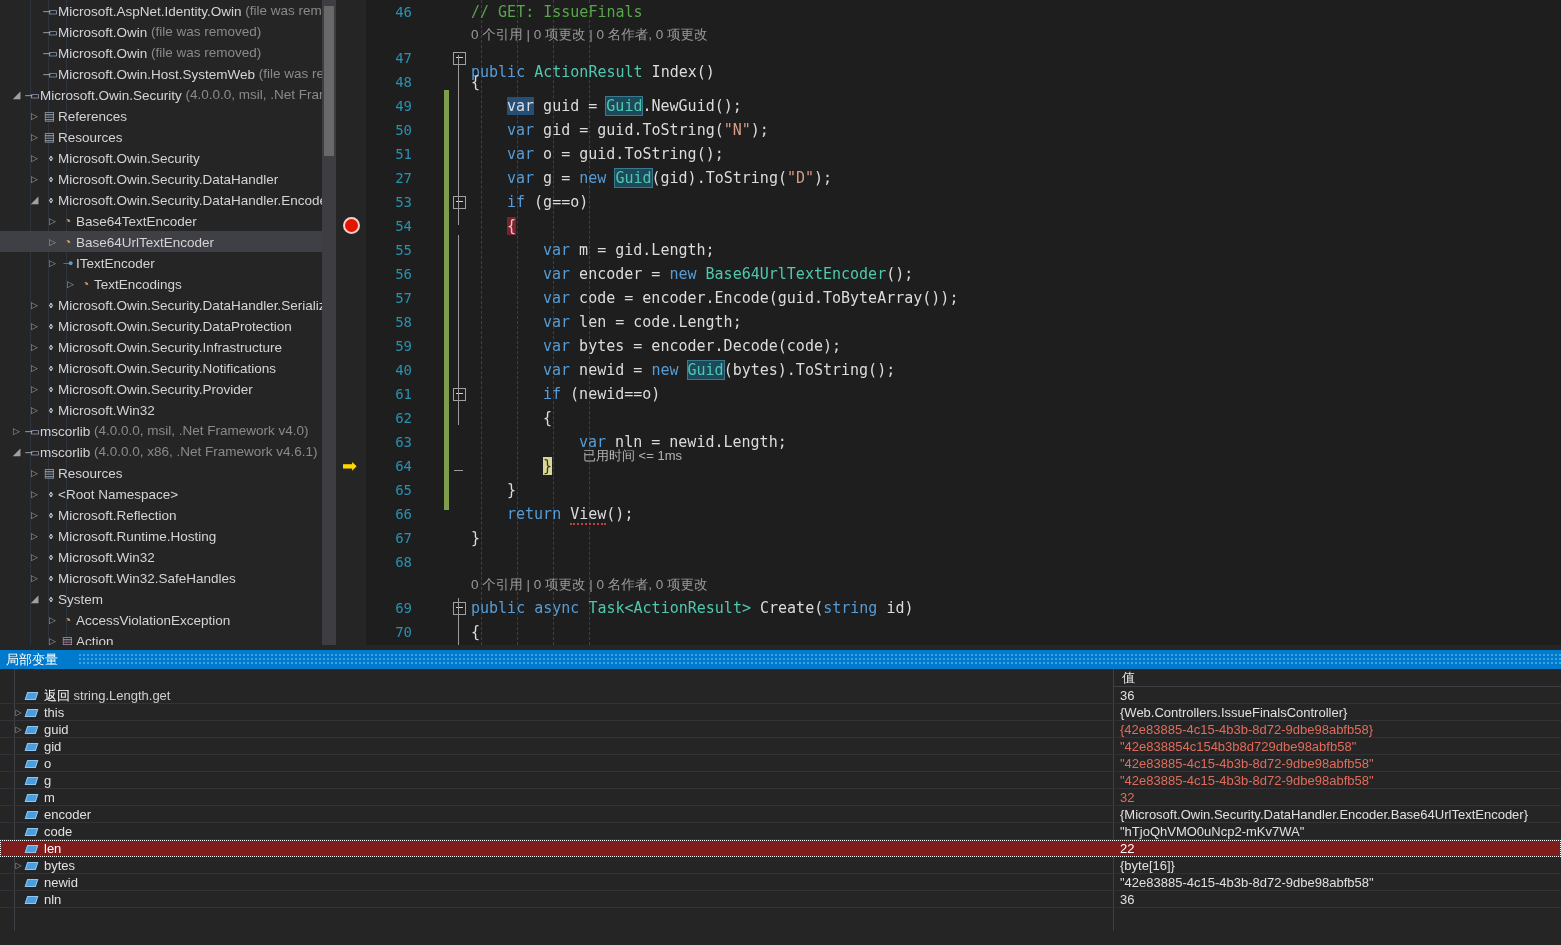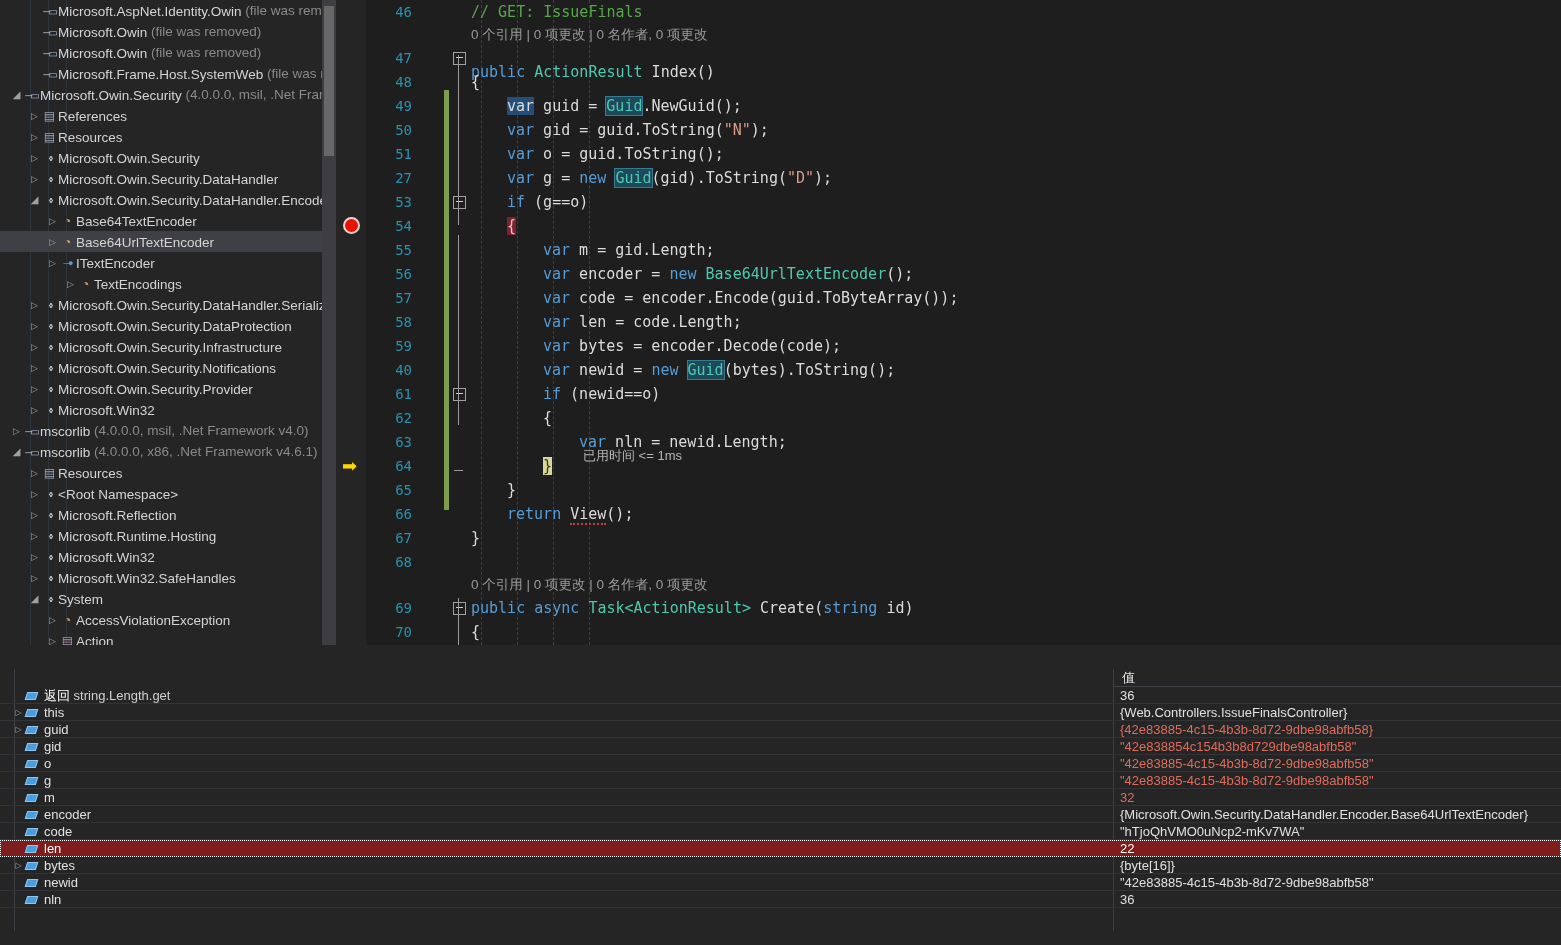--- a/index.html
+++ b/index.html
@@ -176,21 +176,21 @@
   <div id="tree-panel">
     <div class="tree-guides">
       <i style="left:30px"></i>
         <i style="left:48px"></i>
         <i style="left:66px"></i>
     </div>
     <div id="tree-rows">
         <div class="tree-row" style="top: 0px; position: absolute; left: 0px; right: 0px;"><span style="display: inline-block; width: 24px;"></span><span class="tw none"></span><span class="ico asm"></span><span class="tlabel">Microsoft.AspNet.Identity.Owin</span><span class="tdim"> (file was removed</span></div>
         <div class="tree-row" style="top: 21px; position: absolute; left: 0px; right: 0px;"><span style="display: inline-block; width: 24px;"></span><span class="tw none"></span><span class="ico asm"></span><span class="tlabel">Microsoft.Owin</span><span class="tdim"> (file was removed)</span></div>
         <div class="tree-row" style="top: 42px; position: absolute; left: 0px; right: 0px;"><span style="display: inline-block; width: 24px;"></span><span class="tw none"></span><span class="ico asm"></span><span class="tlabel">Microsoft.Owin</span><span class="tdim"> (file was removed)</span></div>
-        <div class="tree-row" style="top: 63px; position: absolute; left: 0px; right: 0px;"><span style="display: inline-block; width: 24px;"></span><span class="tw none"></span><span class="ico asm"></span><span class="tlabel">Microsoft.Frame.Host.SystemWeb</span><span class="tdim"> (file was remove</span></div>
+        <div class="tree-row" style="top: 63px; position: absolute; left: 0px; right: 0px;"><span style="display: inline-block; width: 24px;"></span><span class="tw none"></span><span class="ico asm"></span><span class="tlabel">Microsoft.Owin.Host.SystemWeb</span><span class="tdim"> (file was remove</span></div>
         <div class="tree-row" style="top: 84px; position: absolute; left: 0px; right: 0px;"><span style="display: inline-block; width: 6px;"></span><span class="tw open"></span><span class="ico asm"></span><span class="tlabel">Microsoft.Owin.Security</span><span class="tdim"> (4.0.0.0, msil, .Net Frame</span></div>
         <div class="tree-row" style="top: 105px; position: absolute; left: 0px; right: 0px;"><span style="display: inline-block; width: 24px;"></span><span class="tw closed"></span><span class="ico folder"></span><span class="tlabel">References</span></div>
         <div class="tree-row" style="top: 126px; position: absolute; left: 0px; right: 0px;"><span style="display: inline-block; width: 24px;"></span><span class="tw closed"></span><span class="ico folder"></span><span class="tlabel">Resources</span></div>
         <div class="tree-row" style="top: 147px; position: absolute; left: 0px; right: 0px;"><span style="display: inline-block; width: 24px;"></span><span class="tw closed"></span><span class="ico ns"></span><span class="tlabel">Microsoft.Owin.Security</span></div>
         <div class="tree-row" style="top: 168px; position: absolute; left: 0px; right: 0px;"><span style="display: inline-block; width: 24px;"></span><span class="tw closed"></span><span class="ico ns"></span><span class="tlabel">Microsoft.Owin.Security.DataHandler</span></div>
         <div class="tree-row" style="top: 189px; position: absolute; left: 0px; right: 0px;"><span style="display: inline-block; width: 24px;"></span><span class="tw open"></span><span class="ico ns"></span><span class="tlabel">Microsoft.Owin.Security.DataHandler.Encoder</span></div>
         <div class="tree-row" style="top: 210px; position: absolute; left: 0px; right: 0px;"><span style="display: inline-block; width: 42px;"></span><span class="tw closed"></span><span class="ico cls"></span><span class="tlabel">Base64TextEncoder</span></div>
         <div class="tree-row sel" style="top: 231px; position: absolute; left: 0px; right: 0px;"><span style="display: inline-block; width: 42px;"></span><span class="tw closed"></span><span class="ico cls"></span><span class="tlabel">Base64UrlTextEncoder</span></div>
         <div class="tree-row" style="top: 252px; position: absolute; left: 0px; right: 0px;"><span style="display: inline-block; width: 42px;"></span><span class="tw closed"></span><span class="ico iface"></span><span class="tlabel">ITextEncoder</span></div>
         <div class="tree-row" style="top: 273px; position: absolute; left: 0px; right: 0px; margin-left: 18px;"><span style="display: inline-block; width: 42px;"></span><span class="tw closed"></span><span class="ico cls"></span><span class="tlabel">TextEncodings</span></div>
@@ -297,20 +297,24 @@
           <div class="codelens" style="top: 574px; left: 0px;">0 个引用 | 0 项更改 | 0 名作者, 0 项更改</div>
           <div class="cline" style="top: 596px; left: 0px;"><span class="k">public </span><span class="k">async </span><span class="kc">Task&lt;ActionResult&gt;</span><span class="pl"> Create(</span><span class="k">string</span><span class="pl"> id)</span></div>
           <div class="cline" style="top: 620px; left: 0px;"><span class="pl">{</span></div>
           <div class="cline" style="top: 644px; left: 36px;"></div>
         </div>
       <div class="elapsed" style="left:112px;top:444px">已用时间 &lt;= 1ms</div>
     </div>
   </div>
 
   <div id="locals">
+    <div id="locals-title">
+      <span class="tl">局部变量</span>
+      <span class="grip"></span>
+    </div>
     <div id="grid">
       <div class="ghead" style="left:1114px;width:447px">值</div>
       <div id="row-divider-v2"></div>
       <div id="row-divider-v"></div>
       <div id="grid-rows">
           <div class="grow" style="top: 18px;">
             <span class="gicon"></span>
             <span class="gname"><span class="zh">返回</span><span class="dim"> string.Length.get</span></span>
             <span class="gval">36</span>
           </div>

